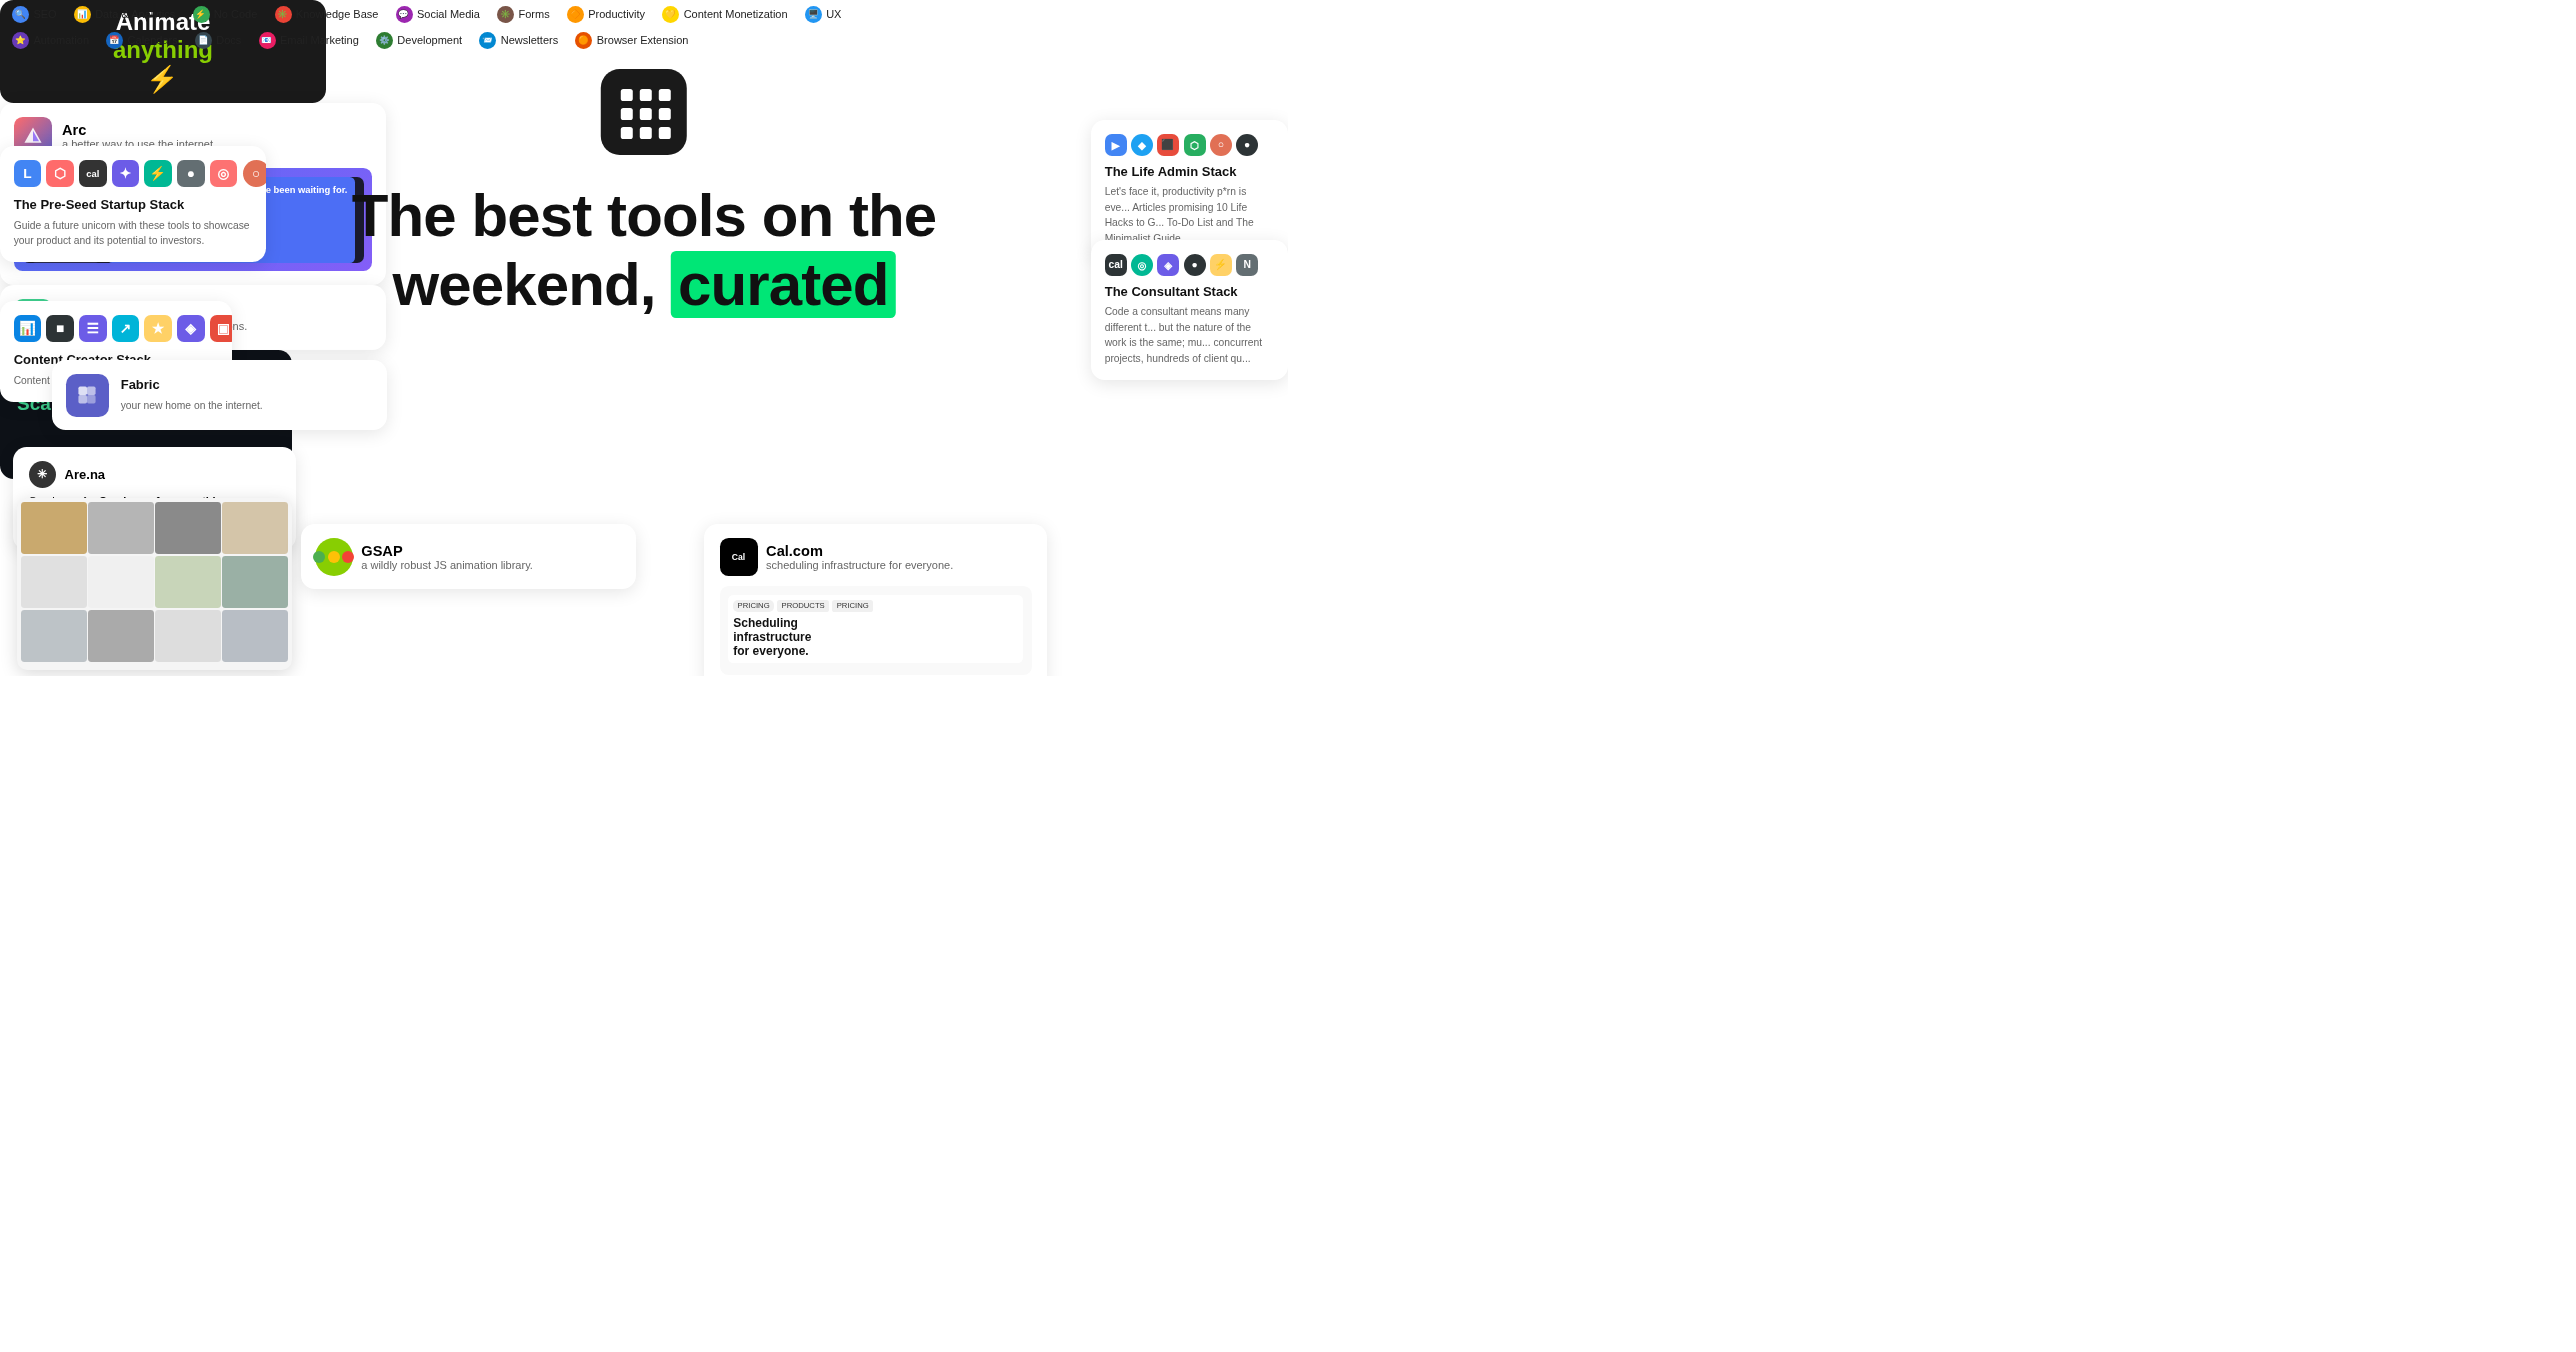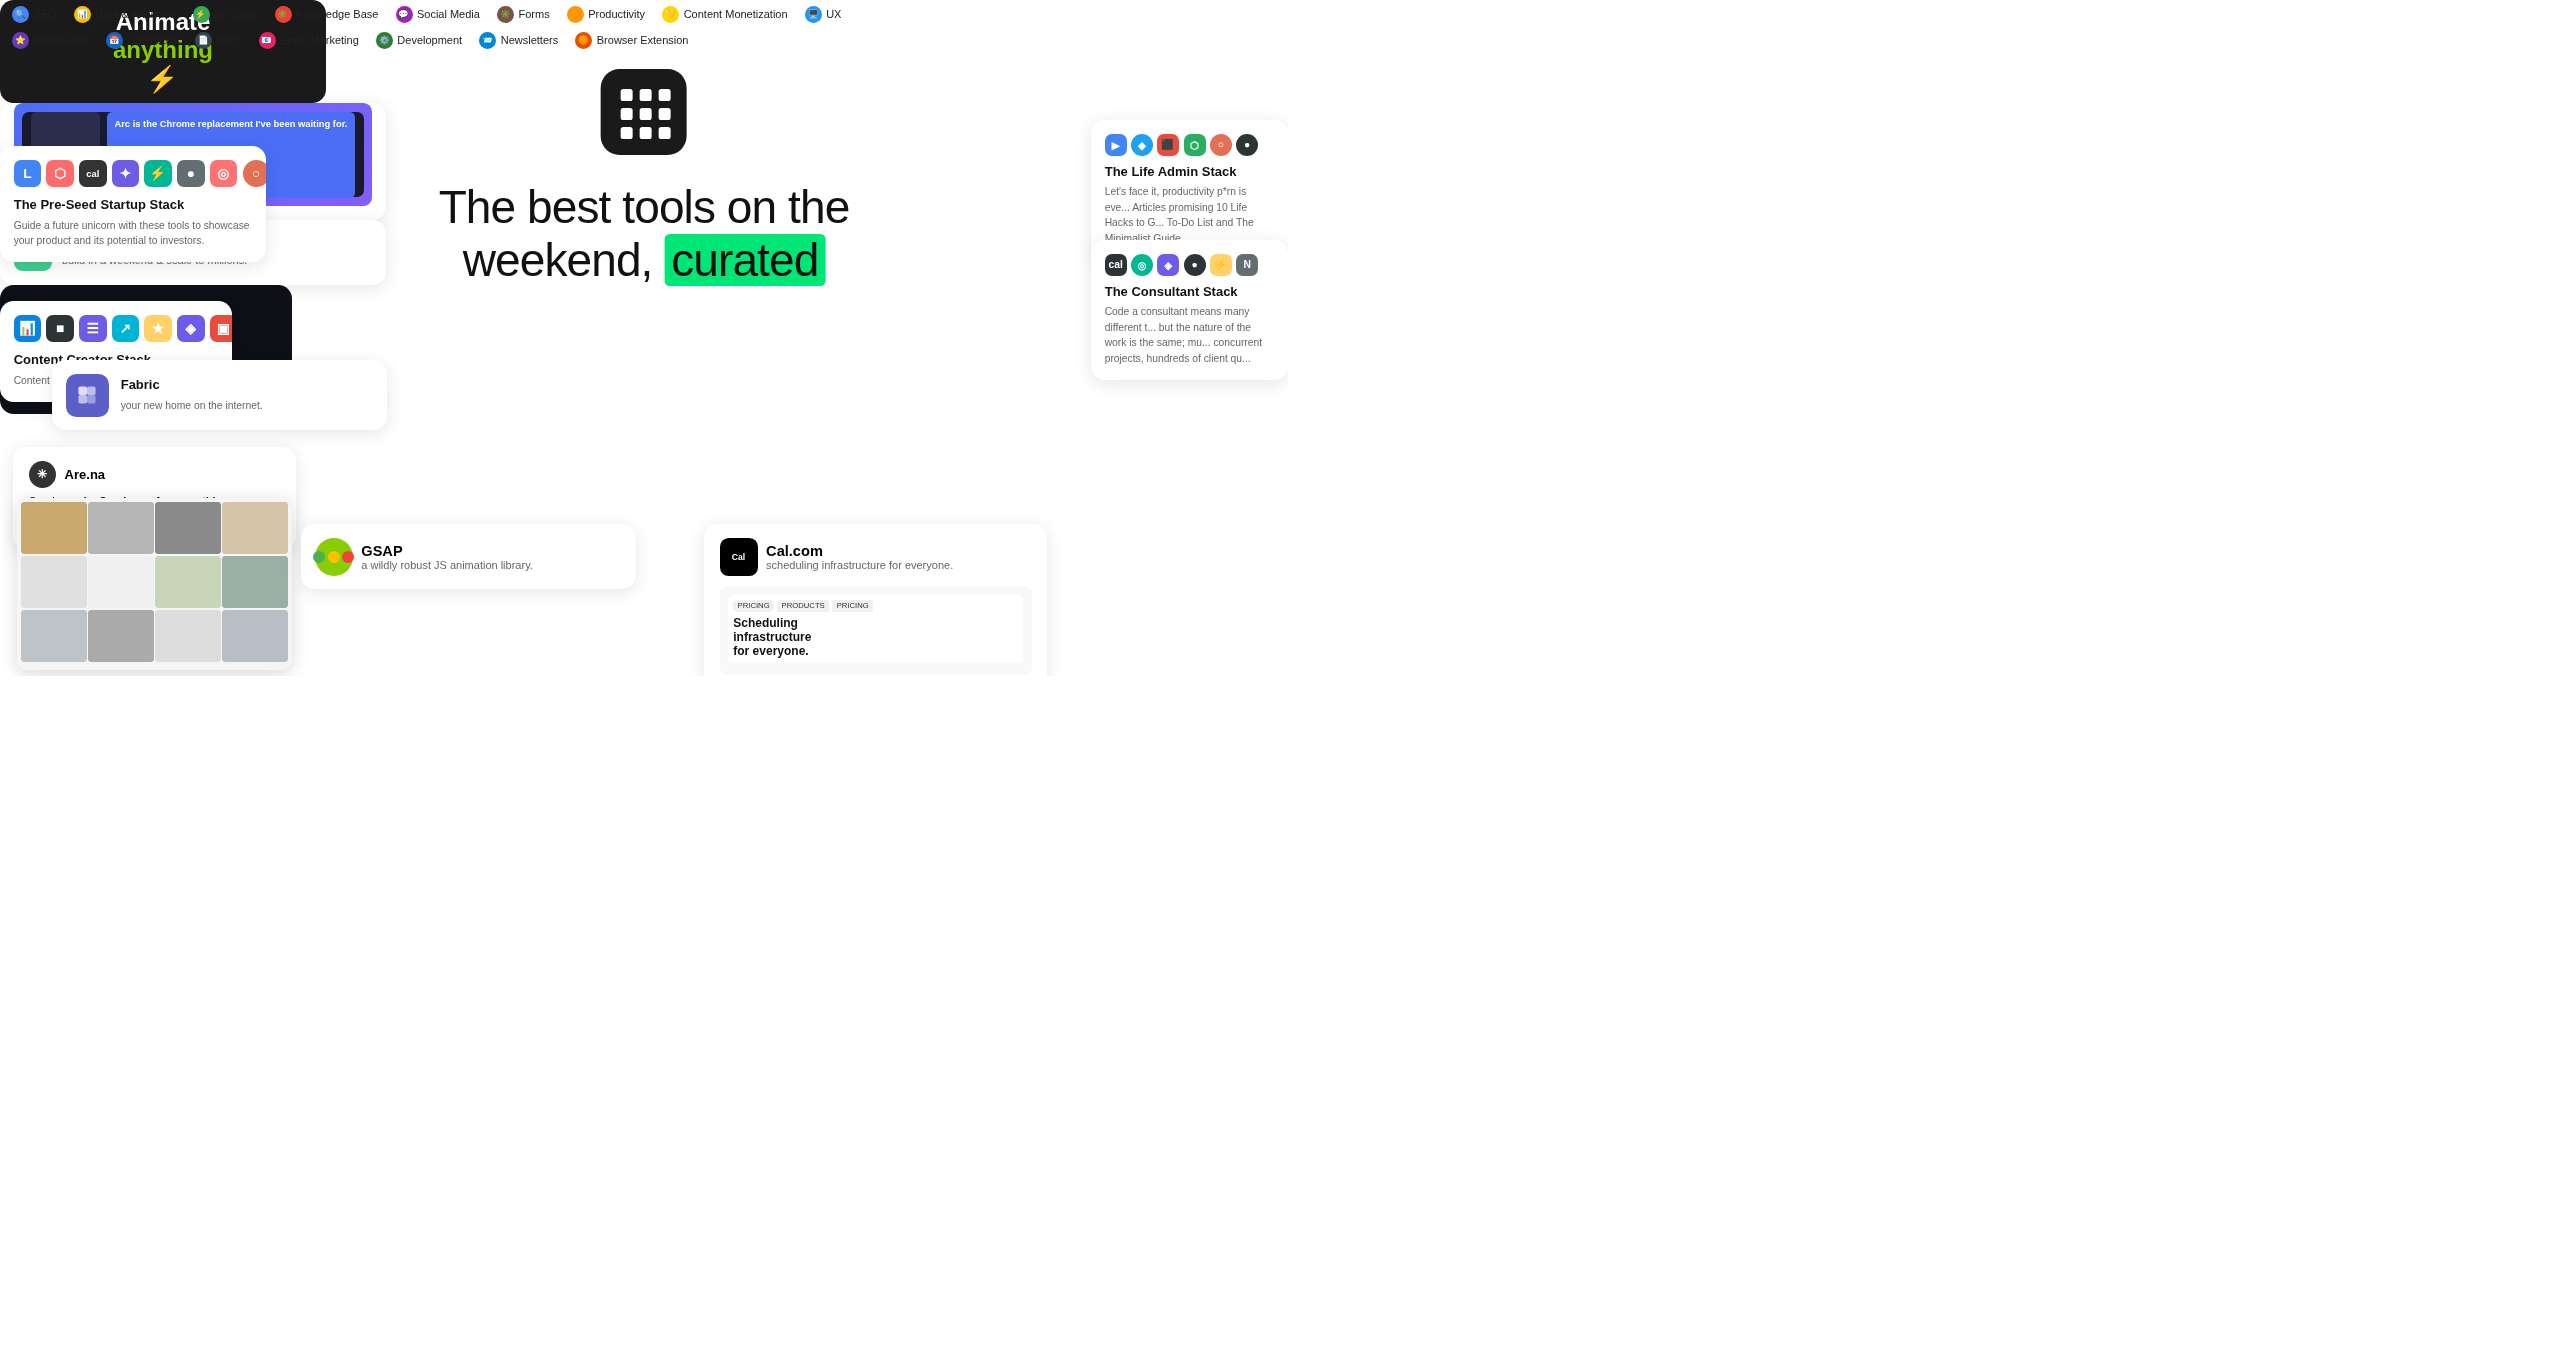--- a/index.html
+++ b/index.html
@@ -38,22 +38,22 @@
       width: 46px;
       height: 46px;
     }
     .dot {
       width: 12px;
       height: 12px;
       background: #fff;
       border-radius: 2.6px;
     }
     .hero-title {
-      font-size: 46px;
-      font-weight: 400;
+      font-size: 60px;
+      font-weight: 700;
       color: #111;
       line-height: 1.15;
       letter-spacing: -0.9px;
     }
     .hero-title .highlight {
       background: #00e676;
       color: #111;
       padding: 0 6.9px;
       border-radius: 5.2px;
     }
@@ -611,20 +611,32 @@
     <div class="tool-icon" style="background:#6c5ce7;width:22px;height:22px;font-size:10.3px;">◈</div>
     <div class="tool-icon" style="background:#2d3436;width:22px;height:22px;font-size:10.3px;border-radius:50%;">●</div>
     <div class="tool-icon" style="background:#ffd166;width:22px;height:22px;font-size:10.3px;">⚡</div>
     <div class="tool-icon" style="background:#636e72;width:22px;height:22px;font-size:10.3px;">N</div>
   </div>
   <div class="card-title">The Consultant Stack</div>
   <div class="card-desc">Code a consultant means many different t... but the nature of the work is the same; mu... concurrent projects, hundreds of client qu...</div>
 </div>
 
 <div class="arc-card">
+  <div class="arc-header">
+    <div class="arc-logo">
+      <svg width="24" height="24" viewBox="0 0 28 28">
+        <path d="M14 4 L24 22 L4 22 Z" fill="white" opacity="0.9"></path>
+        <path d="M14 8 L21 20 L14 20 Z" fill="#845ef7" opacity="0.8"></path>
+      </svg>
+    </div>
+    <div>
+      <div style="font-size:14.6px;font-weight:700;">Arc</div>
+      <div style="font-size:11px;color:#666;">a better way to use the internet.</div>
+    </div>
+  </div>
   <div class="arc-screenshot">
     <div style="background:#1a1a2e;width:100%;height:100%;border-radius:6.9px;display:flex;align-items:center;justify-content:center;padding:8.6px;">
       <div style="display:flex;gap:6.9px;width:100%;">
         <div style="width:69px;background:#2d2d4e;border-radius:5.2px;height:86px;"></div>
         <div style="flex:1;background:#4c6ef5;border-radius:5.2px;padding:6.9px;">
           <div style="font-size:9.4px;color:#fff;font-weight:600;line-height:1.3;">Arc is the Chrome replacement I've been waiting for.</div>
         </div>
       </div>
     </div>
   </div>

